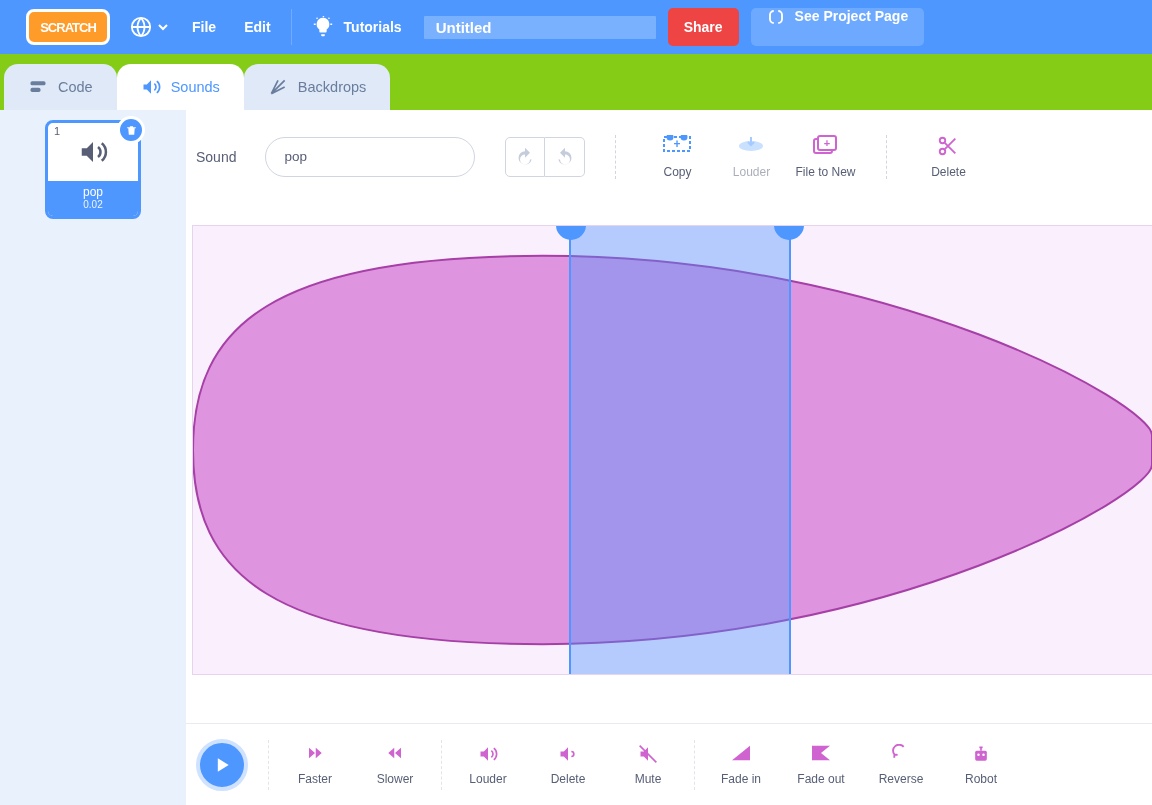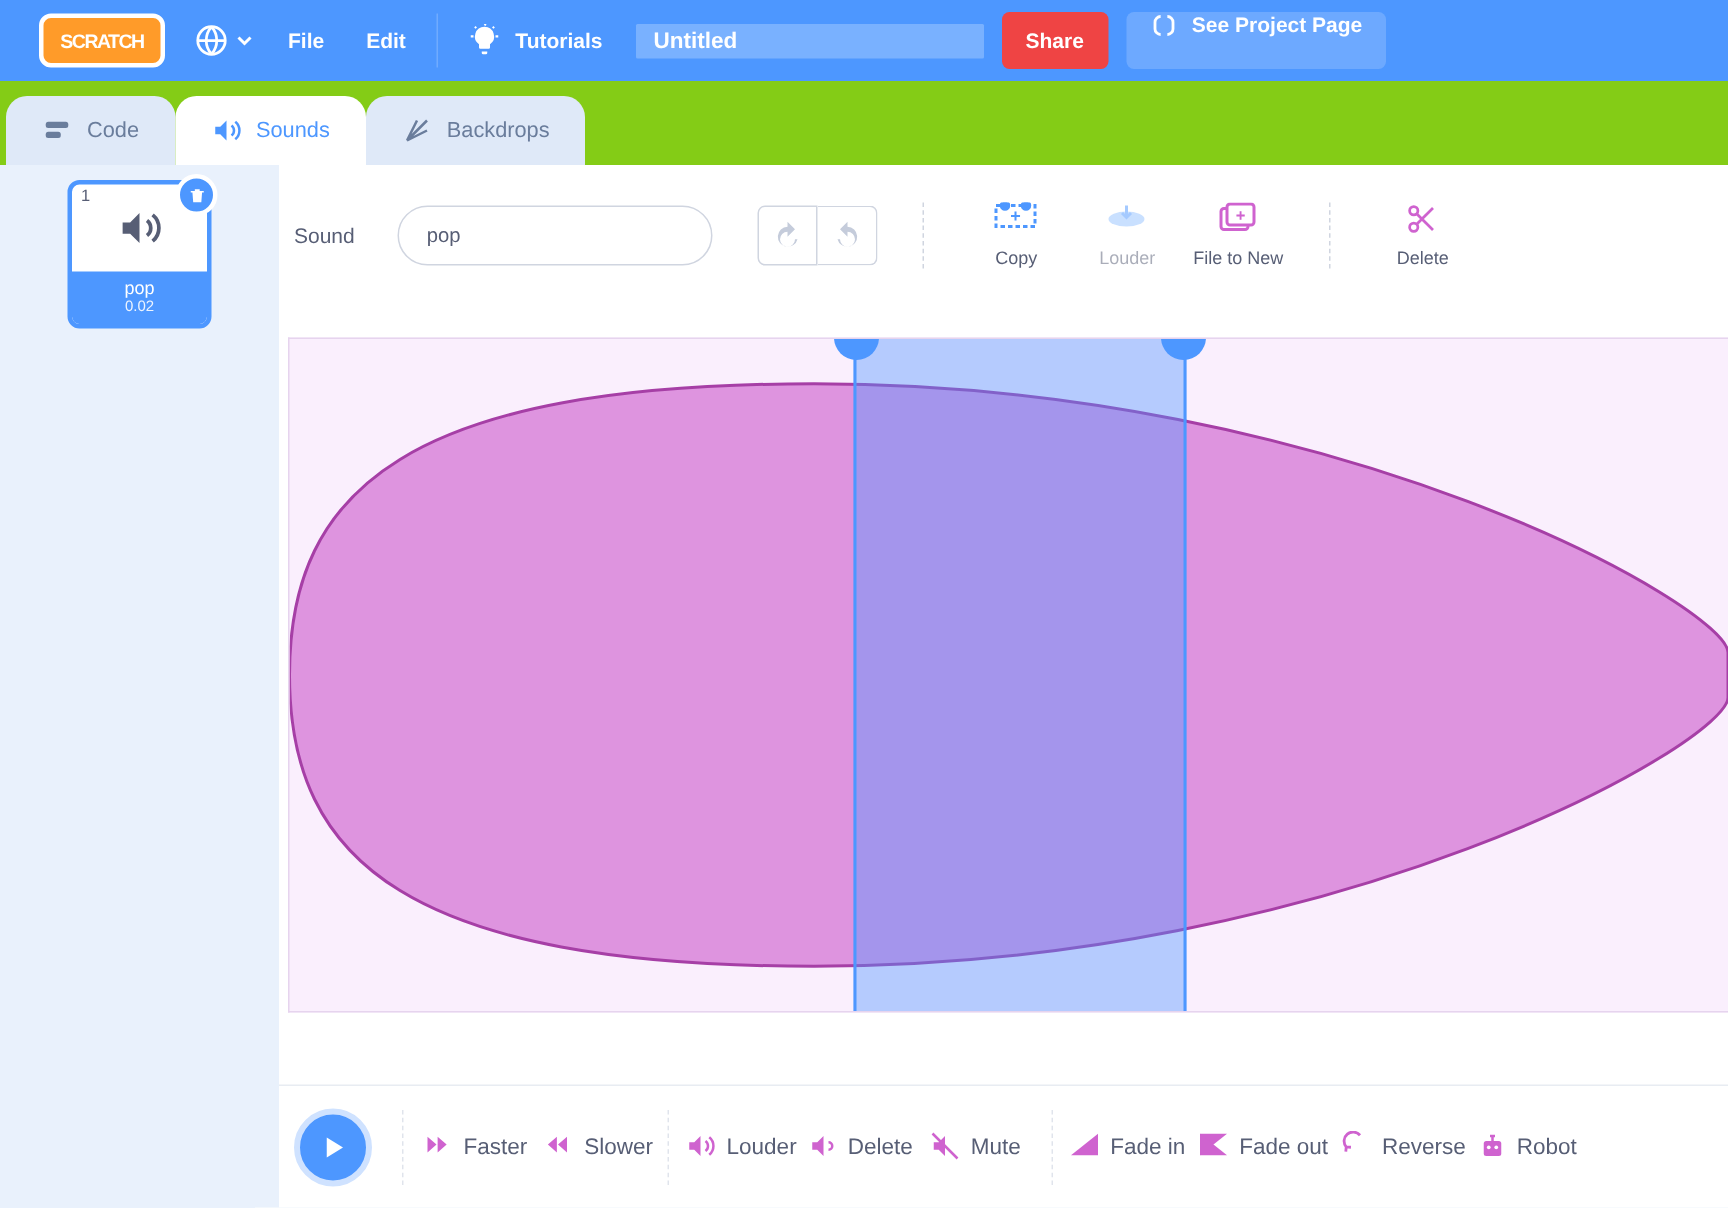--- a/index.html
+++ b/index.html
@@ -44,21 +44,21 @@
 .tool-btn .ico{height:24px;display:flex;align-items:center}
 
 .wave-area{flex:1;position:relative;padding:0 0 0 6px}
 .wave-canvas{position:absolute;left:6px;right:0;top:30px;height:450px;background:#faeffd;border:1px solid #e6d4ee;border-right:none;overflow:hidden}
 .wave-shape{position:absolute;left:0;top:0;width:100%;height:100%}
 .selection{position:absolute;top:0;bottom:-20px;background:rgba(77,151,255,0.4);border-left:2px solid #4d97ff;border-right:2px solid #4d97ff}
 .sel-handle{width:30px;height:30px;border-radius:50%;background:#4d97ff;position:absolute}
 
 .footer{height:82px;border-top:1px solid #e8ecf2;display:flex;align-items:center;padding:0 10px;gap:8px}
 .play-btn{width:52px;height:52px;border-radius:50%;background:#4d97ff;border:4px solid #cfe2ff;display:flex;align-items:center;justify-content:center;cursor:pointer;margin-right:10px}
-.fx-btn{display:flex;flex-direction:row;align-items:center;gap:6px;font-size:15px;color:#575e75;cursor:pointer;min-width:72px}
+.fx-btn{display:flex;flex-direction:column;align-items:center;gap:6px;font-size:12px;color:#575e75;cursor:pointer;min-width:72px}
 .fx-btn .ico{height:22px;color:#cf63cf}
 .fsep{width:1px;height:50px;border-right:1px dashed #e0e4ec;margin:0 2px}
 </style>
 </head>
 <body>
 
 <div class="menubar">
   <div class="logo">SCRATCH</div>
   <div class="globe">
     <svg width="22" height="22" viewBox="0 0 24 24" fill="none" stroke="#fff" stroke-width="2">

